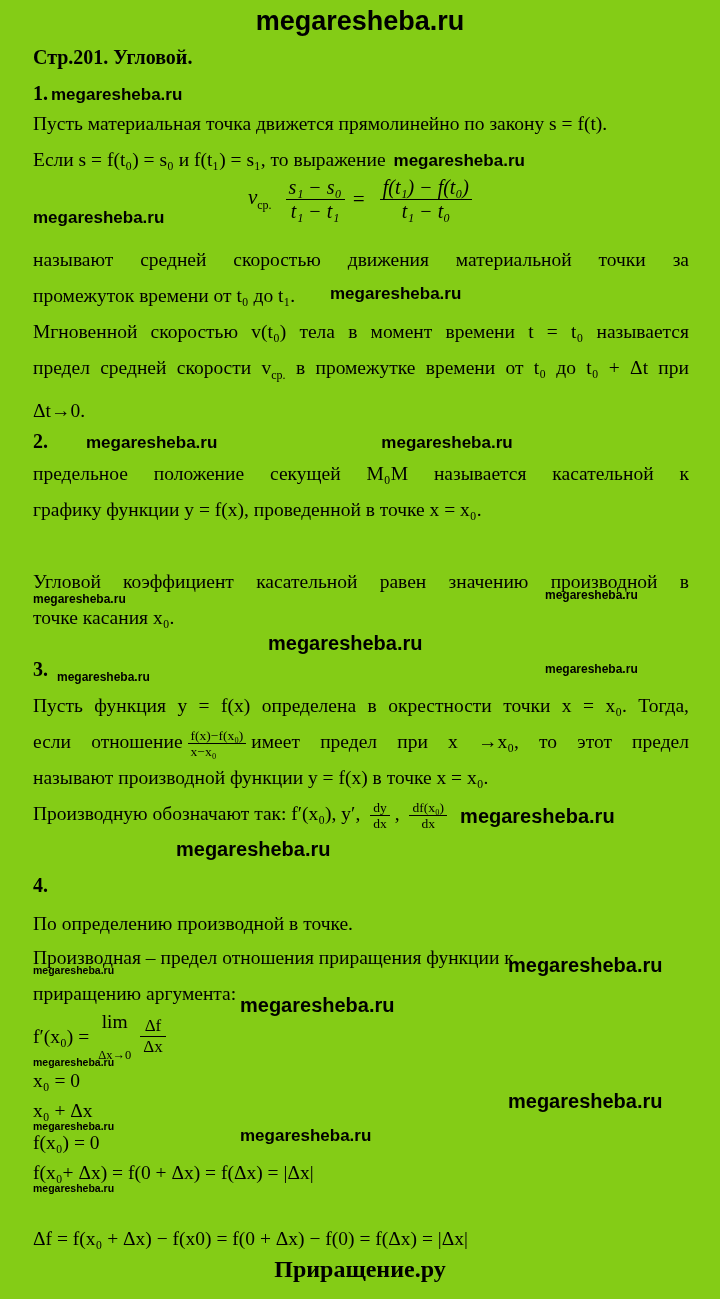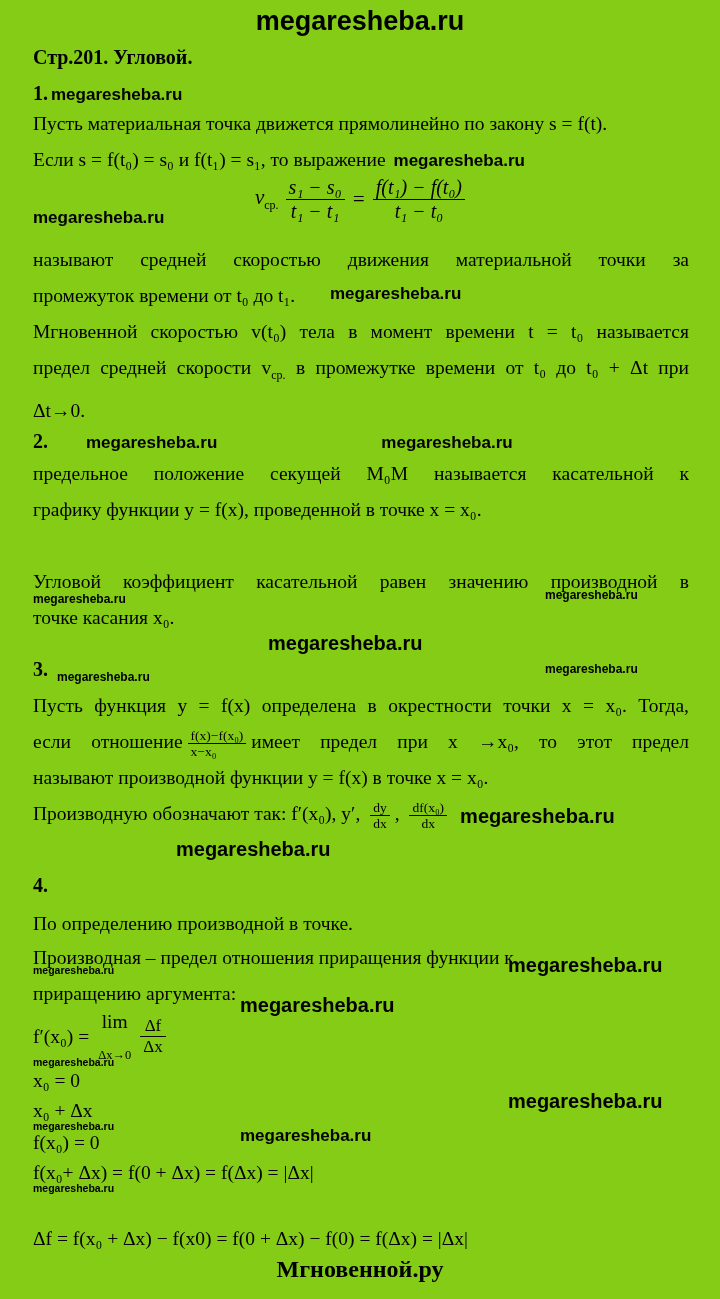--- a/index.html
+++ b/index.html
@@ -30,21 +30,21 @@
   .footer { font-size: 24px; font-weight: bold; }
 
   .frac { display: inline-block; vertical-align: middle; text-align: center; line-height: 1.15; }
   .frac .fnum { display: block; border-bottom: 1.3px solid #000; padding: 0 3px; }
   .frac .fden { display: block; padding: 0 3px; }
   .formula-main {
     display: flex; align-items: center; justify-content: center;
     left: 0; width: 720px; gap: 7px;
     font-style: italic; font-size: 21px;
   }
-  .formula-main .frac { font-size: 20px; }
+  .formula-main .frac { font-size: 20px; margin-left: 7px; }
   .sub-small { font-size: 12px; font-style: normal; vertical-align: sub; }
   .inline-frac { font-size: 13.5px; margin: 0 5px; }
   .limrow { display: flex; align-items: center; gap: 9px; justify-content: center; }
   .limstack { display: inline-flex; flex-direction: column; align-items: center; line-height: 1; }
   .limstack .limsub { font-size: 12.5px; margin-top: 17px; }
   .limfrac { font-size: 17px; }
   .wm-after { margin-left: 8px; vertical-align: -3px; }
 </style>
 </head>
 <body>
@@ -175,15 +175,15 @@
   <div class="abs wm wm-xs" style="top:1120px;left:33px">megaresheba.ru</div>
   <div class="abs mathline" style="top:1128px;left:33px">f(x₀) = 0</div>
   <div class="abs wm wm-md" style="top:1126px;left:240px">megaresheba.ru</div>
 
   <div class="abs mathline" style="top:1158px;left:33px">f(x₀+ Δx) = f(0 + Δx) = f(Δx) = |Δx|</div>
 
   <div class="abs wm wm-xs" style="top:1182px;left:33px">megaresheba.ru</div>
 
   <div class="abs mathline" style="top:1224px;left:33px">Δf = f(x₀ + Δx) − f(x0) = f(0 + Δx) − f(0) = f(Δx) = |Δx|</div>
 
-  <div class="abs center-row footer" style="top:1256px">Мгновенной.ру</div>
+  <div class="abs center-row footer" style="top:1256px">Приращение.ру</div>
 
 </div>
 
 </body></html>

